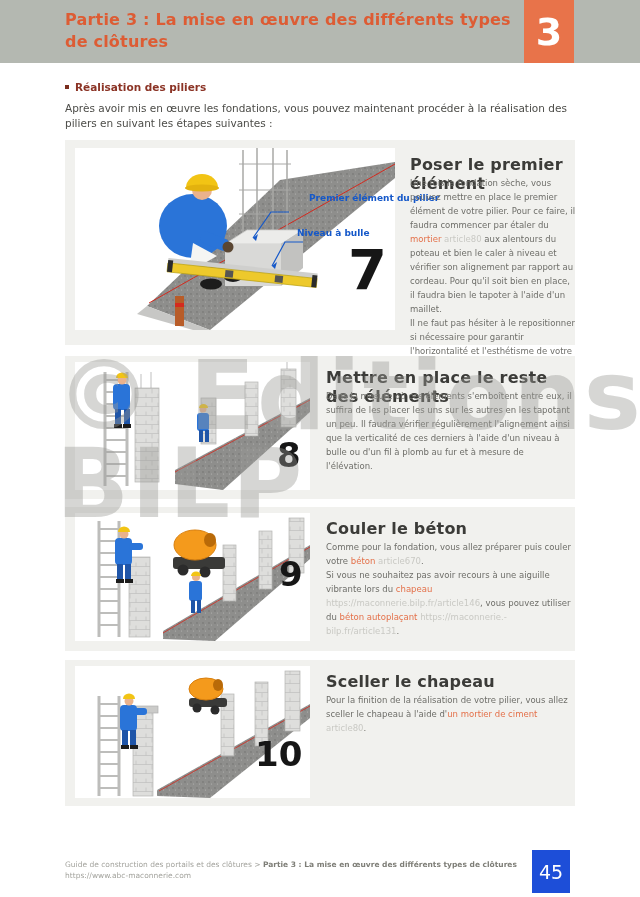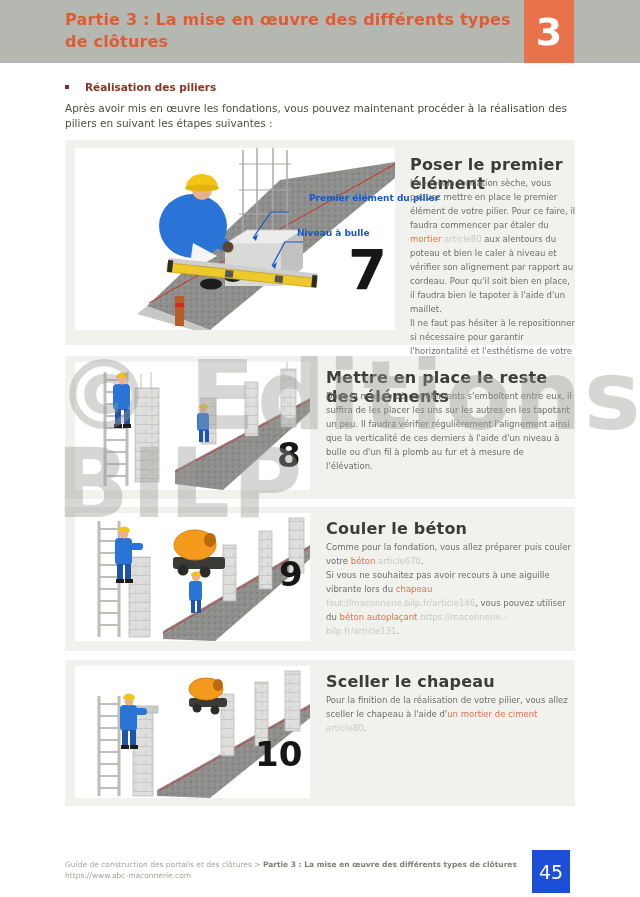--- a/index.html
+++ b/index.html
@@ -6,21 +6,21 @@
   .page{position:relative;width:640px;height:897px;background:#ffffff;overflow:hidden;
         font-family:"DejaVu Sans","Liberation Sans",sans-serif;}
   
   .banner{position:absolute;left:0;top:0;width:640px;height:63px;background:#b4b8b1;}
   .banner-title{position:absolute;left:65px;top:9px;width:458px;font-size:16px;font-weight:bold;
         color:#dd5c34;line-height:22px;letter-spacing:.2px;}
   .chapter-box{position:absolute;left:524px;top:0;width:50px;height:63px;background:#e8734a;
         color:#ffffff;font-size:38px;font-weight:bold;display:flex;align-items:center;justify-content:center;}
   
   .sec-heading{position:absolute;left:65px;top:81px;font-size:10.5px;font-weight:bold;color:#8b3325;
-        display:flex;align-items:center;gap:16px;}
+        display:flex;align-items:center;gap:6px;}
   .bullet-sq{width:4px;height:4px;background:#7a2e1e;display:inline-block;}
   .intro{position:absolute;left:65px;top:101px;width:512px;font-size:10.5px;color:#4c4c48;line-height:15px;}
   
   .panel{position:absolute;left:65px;width:510px;background:#f1f1ee;z-index:1;}
   #p1{top:140px;height:205px;} #p2{top:356px;height:143px;}
   #p3{top:507px;height:144px;} #p4{top:660px;height:146px;}
   .imgbox{position:absolute;background:#ffffff;z-index:2;overflow:hidden;}
   #p1 .imgbox{left:10px;top:8px;width:320px;height:182px;}
   #p2 .imgbox,#p3 .imgbox{left:10px;top:6px;width:235px;height:128px;}
   #p4 .imgbox{left:10px;top:6px;width:235px;height:132px;}
@@ -265,21 +265,21 @@
           <rect x="116" y="87" width="4" height="13" fill="#1f55a8"></rect>
           <rect x="122" y="87" width="4" height="13" fill="#1f55a8"></rect>
           <circle cx="121" cy="64" r="4" fill="#eab28c"></circle>
           <path d="M116,63 a5,4.5 0 0 1 10,0 z" fill="#f2c414"></path>
         </g>
       </svg>
     </div>
     <div class="step-num" id="n9">9</div>
     <div class="step-title">Couler le béton</div>
     <div class="step-body"><span>Comme pour la fondation, vous allez préparer puis couler votre </span><span class="seg-orange">béton</span><span class="seg-gray"> article670</span><span>.
-Si vous ne souhaitez pas avoir recours à une aiguille vibrante lors du </span><span class="seg-orange">chapeau</span><span class="seg-gray"> faut://maconnerie.bilp.fr/article146</span><span>, vous pouvez utiliser du </span><span class="seg-orange">béton autoplaçant</span><span class="seg-gray"> https://maconnerie.-bilp.fr/article131</span><span>.</span></div>
+Si vous ne souhaitez pas avoir recours à une aiguille vibrante lors du </span><span class="seg-orange">chapeau</span><span class="seg-gray"> https://maconnerie.bilp.fr/article146</span><span>, vous pouvez utiliser du </span><span class="seg-orange">béton autoplaçant</span><span class="seg-gray"> https://maconnerie.-bilp.fr/article131</span><span>.</span></div>
   </div>
 
   <div class="panel" id="p4">
     <div class="imgbox">
       <svg viewBox="0 0 235 132" width="235" height="132">
         <defs>
           <pattern id="spkD" width="6" height="6" patternUnits="userSpaceOnUse">
             <rect width="6" height="6" fill="#8e8e8c"></rect>
             <circle cx="2" cy="2" r="0.7" fill="#6c6c6a"></circle>
             <circle cx="4.5" cy="4" r="0.6" fill="#b5b5b3"></circle>

